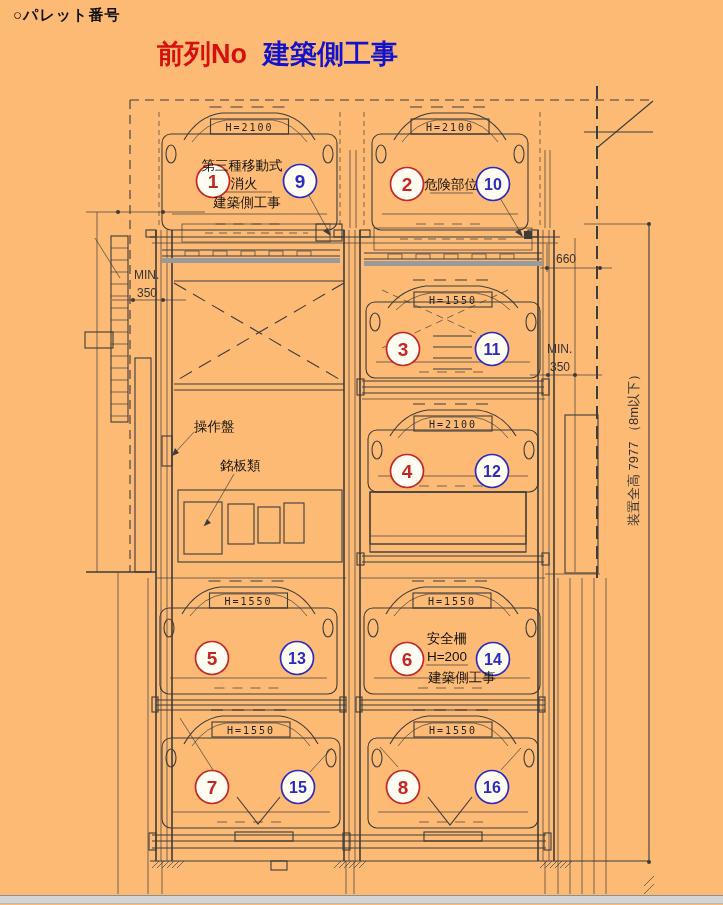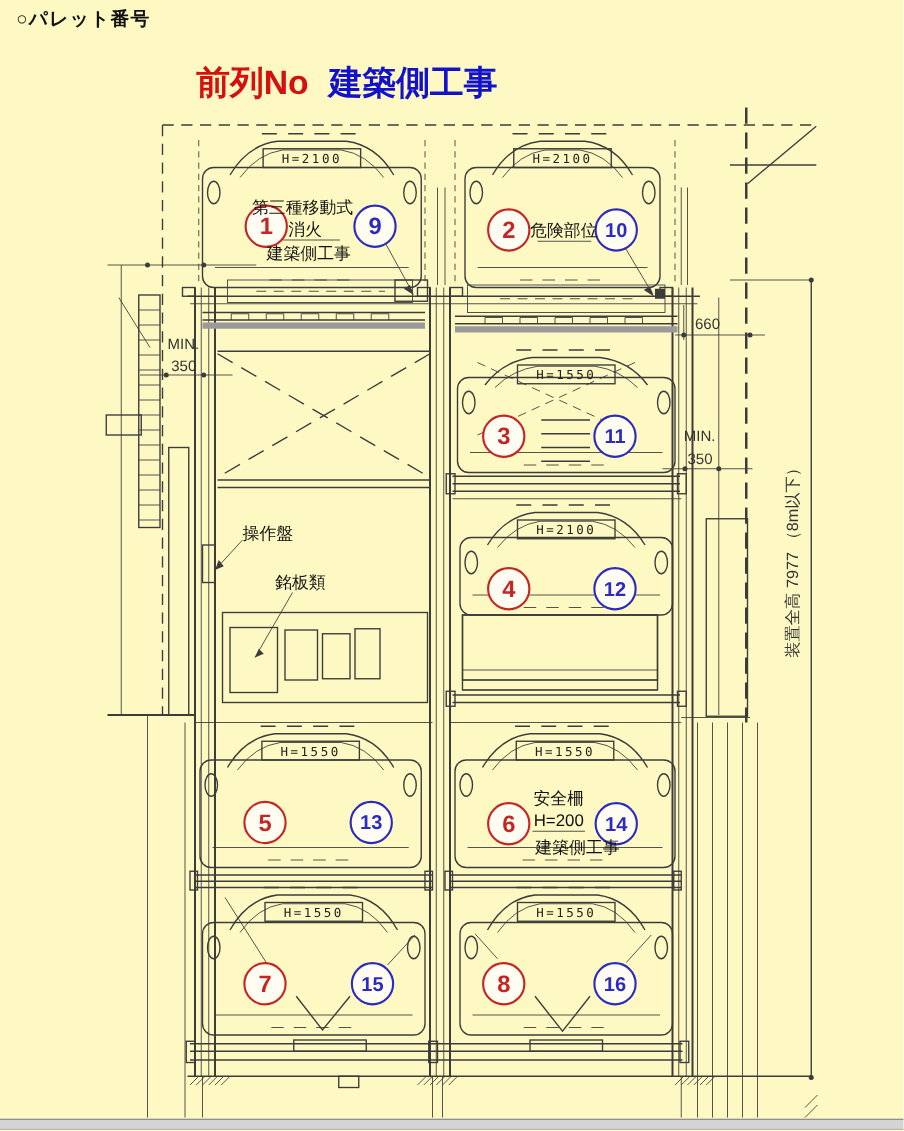--- a/index.html
+++ b/index.html
@@ -1,19 +1,19 @@
 <!DOCTYPE html>
 <html><head>
 <meta charset="utf-8">
 <style>
   html,body{margin:0;padding:0;background:#fff;}
-  .stage{position:relative;width:723px;height:905px;background:#fef9c3;overflow:hidden;
+  .stage{position:relative;width:723px;height:905px;background:#fdba74;overflow:hidden;
          font-family:"Liberation Sans",sans-serif;}
   .title{position:absolute;left:13px;top:6px;font-size:15px;font-weight:bold;color:#111;letter-spacing:1px;}
-  .legend{position:absolute;left:0;top:48px;width:673px;height:34px;}
+  .legend{position:absolute;left:0;top:36px;width:673px;height:34px;}
   .legend-front{position:absolute;left:157px;top:0;font-size:27px;font-weight:bold;color:#d60f0f;}
   .legend-back{position:absolute;left:263px;top:0;font-size:27px;font-weight:bold;color:#1212cc;}
   svg{position:absolute;left:0;top:0;}
   .ln{fill:none;stroke:#3c3c3c;stroke-width:1.1;}
   .thin{stroke-width:0.7;}
   .thick{stroke-width:1.6;}
   .dash1{stroke-dasharray:9,6;stroke-width:1.1;}
   .dashB{stroke-width:2;stroke-dasharray:13,7;}
   .htxt{font-family:"DejaVu Sans Mono",monospace;font-size:10px;letter-spacing:2px;fill:#222;}
   .note{font-family:"Liberation Sans",sans-serif;font-size:13.5px;fill:#111;}

